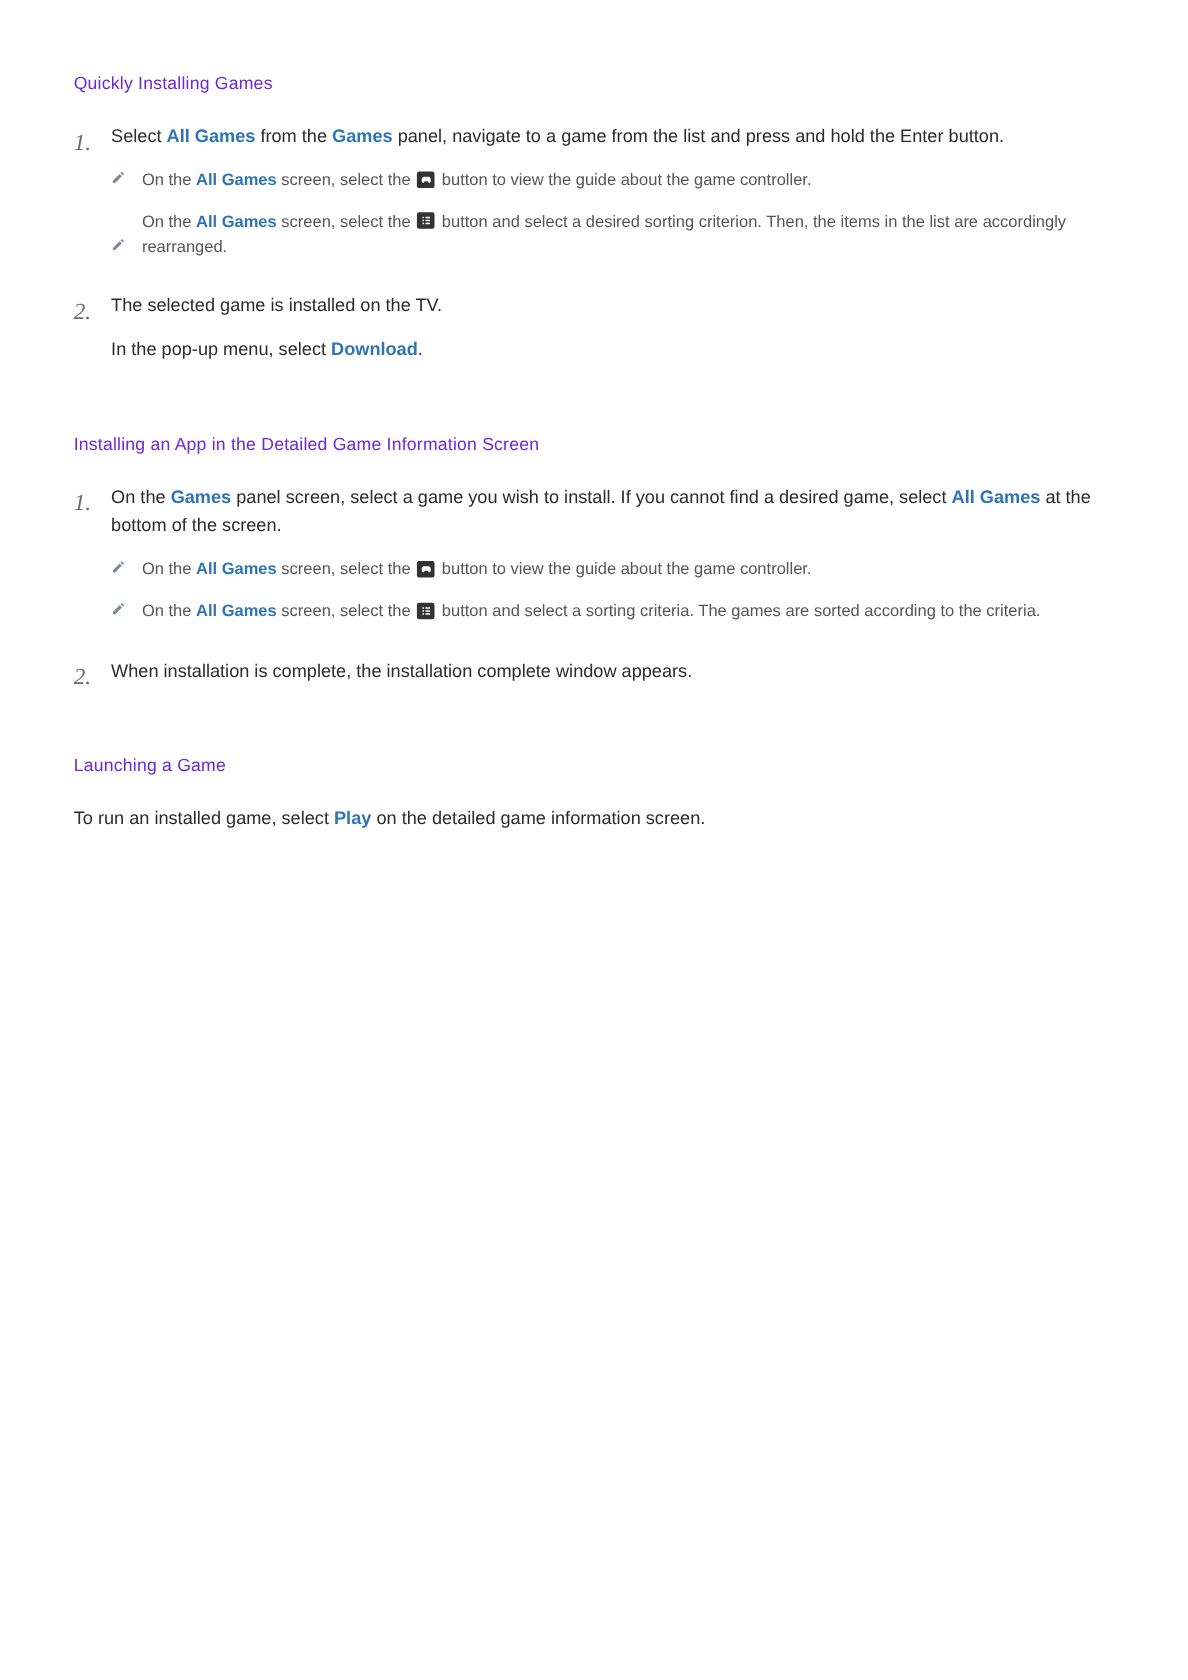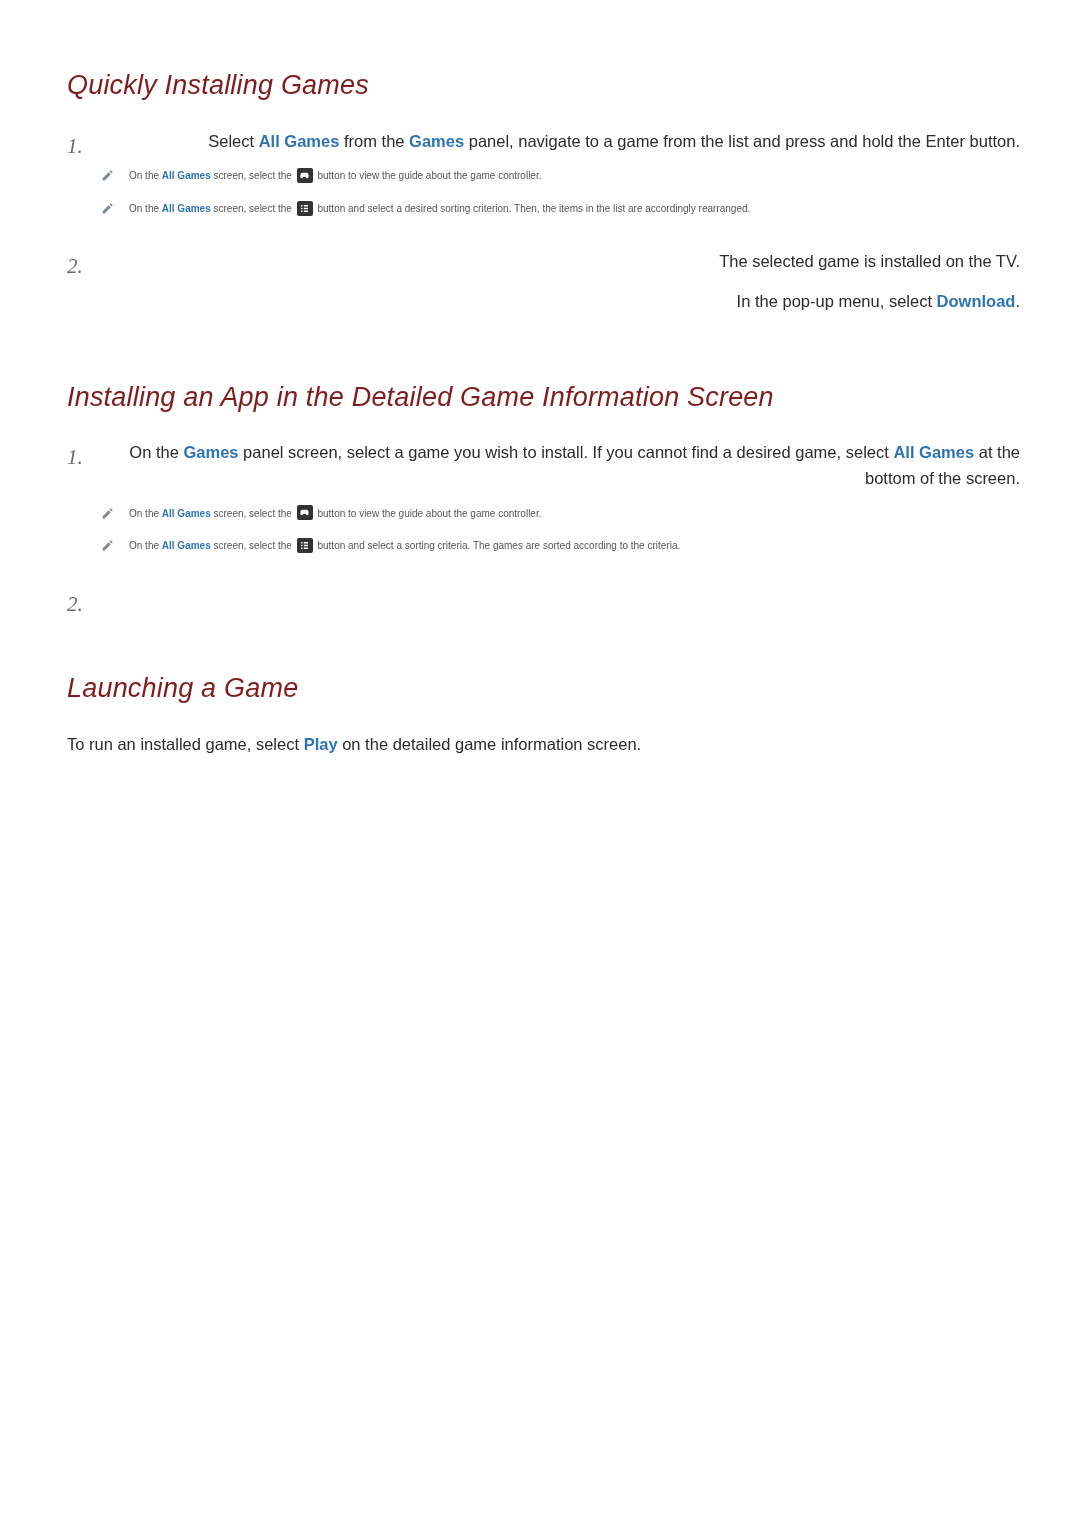--- a/index.html
+++ b/index.html
@@ -13,61 +13,60 @@
       color: #2b2b2b;
       width: 1080px;
       padding: 65px 60px 60px 67px;
       font-size: 16.5px;
       line-height: 1.55;
     }
     .section {
       margin-bottom: 48px;
     }
     .heading {
-      color: #7f1d1d;
-      font-size: 27px;
+      color: #6d28d9;
+      font-size: 16px;
       font-weight: normal;
       margin-bottom: 22px;
       letter-spacing: 0.2px;
-      font-style: italic;
     }
     .step {
       display: flex;
       margin-bottom: 16px;
     }
     .step-num {
       font-family: "Times New Roman", Georgia, serif;
       font-style: italic;
       font-size: 21px;
       color: #6b6b6b;
       width: 34px;
       flex-shrink: 0;
       text-align: left;
       padding-top: 1px;
     }
     .step-body {
       flex: 1;
     }
     .step-body p {
       margin-bottom: 14px;
-      text-align: right;
     }
     .hl {
       color: #2e74b5;
       font-weight: bold;
     }
     .notes {
       margin-top: 12px;
     }
     .note {
       display: flex;
-      font-size: 10px;
+      font-size: 15px;
       color: #555;
       margin-bottom: 14px;
       line-height: 1.55;
+      align-items: flex-end;
     }
     .note-icon {
       width: 28px;
       flex-shrink: 0;
       color: #7a8a9a;
       padding-top: 1px;
     }
     .note-body {
       flex: 1;
     }
@@ -192,20 +191,21 @@
               </span><span> button and select a sorting criteria. The games are sorted according to the criteria.</span>
           </div>
         </div>
       </div>
     </div>
   </div>
 
   <div class="step">
     <div class="step-num">2.</div>
     <div class="step-body">
+      <p>When installation is complete, the installation complete window appears.</p>
     </div>
   </div>
 </div>
 
 <div class="section">
   <h2 class="heading">Launching a Game</h2>
   <p class="para">
     <span>To run an installed game, select </span><span class="hl">Play</span><span> on the detailed game information screen.</span>
   </p>
 </div>

